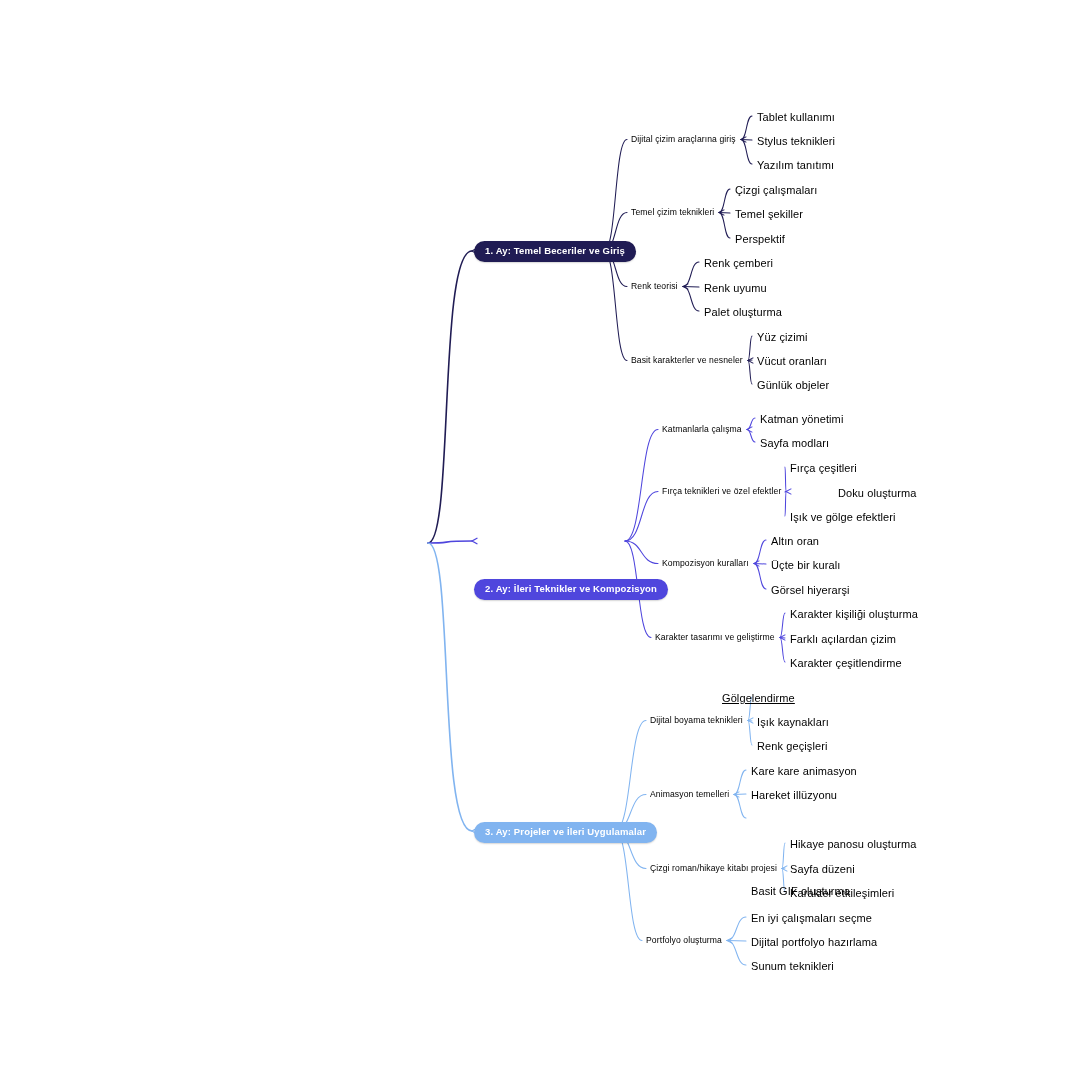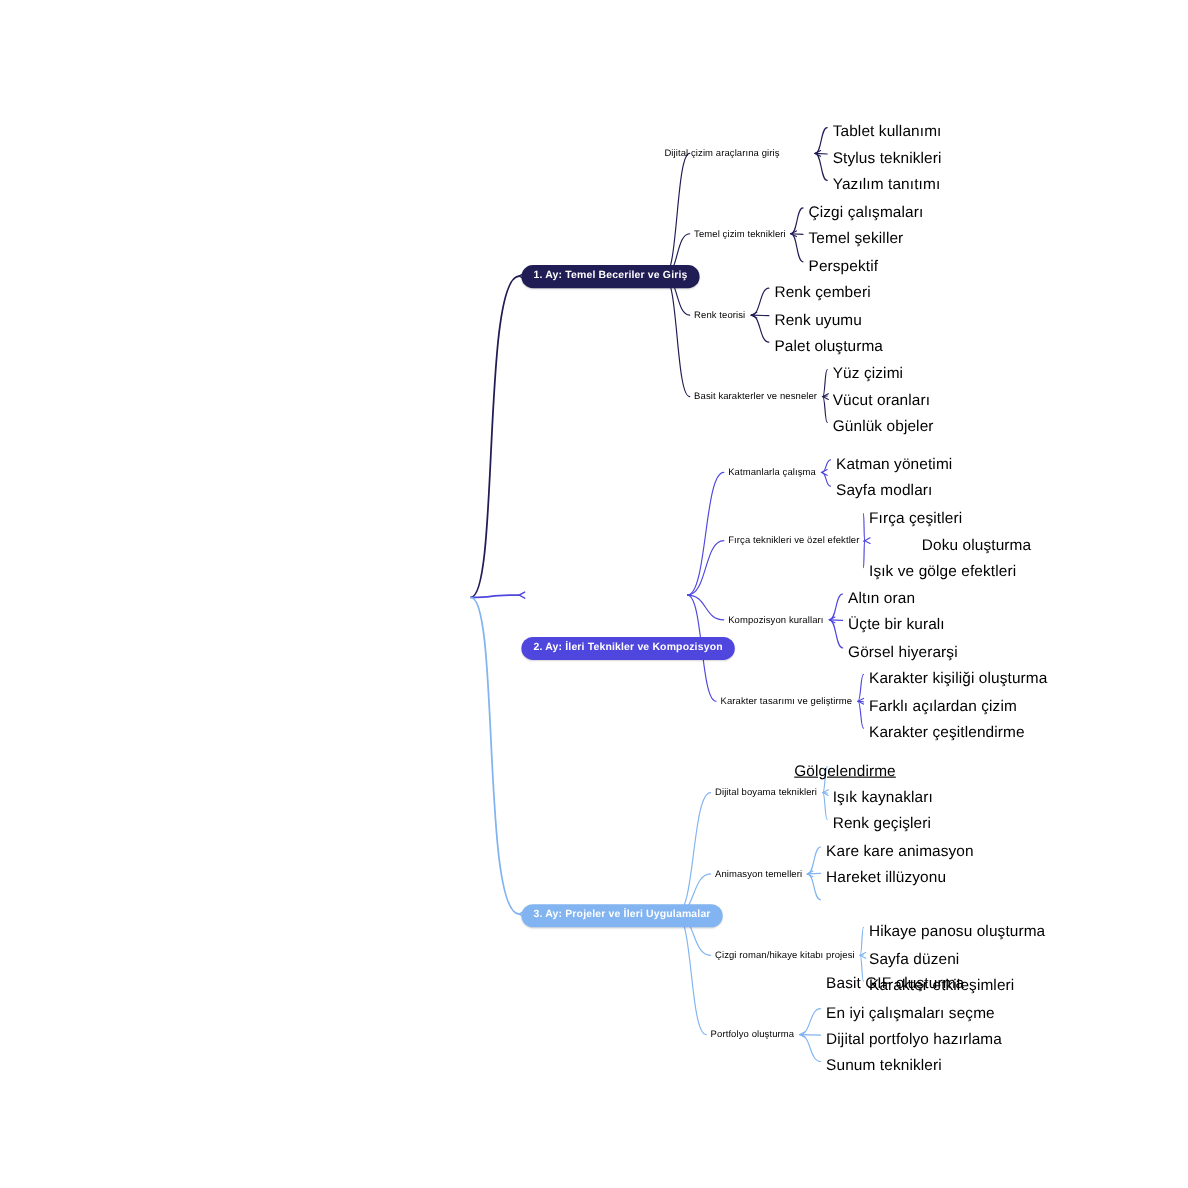--- a/index.html
+++ b/index.html
@@ -68,21 +68,21 @@
 
   
   .subtopic {
     font-size: 8.6px;
     letter-spacing: 0.1px;
     line-height: 1.2;
   }
 
   
   .leaf {
-    font-size: 14px;
+    font-size: 11px;
     letter-spacing: 0.1px;
     line-height: 1.2;
   }
 </style>
 </head>
 <body>
 
 <div id="canvas">
 
   <svg id="links" viewBox="0 0 1080 1080" xmlns="http://www.w3.org/2000/svg">
@@ -151,21 +151,21 @@
       <path d="M 727 940.5 C 737.45 940.5, 735.55 965, 746 965" fill="none" stroke="#81b4f0" stroke-width="1.05" stroke-linecap="round"></path>
       <path d="M 732 937.9 L 727 940.5 L 732 943.1" fill="none" stroke="#81b4f0" stroke-width="1.05" stroke-linecap="round"></path>
       <path d="M 477 828.2 L 472 831 L 477 833.8" fill="none" stroke="#81b4f0" stroke-width="1.3" stroke-linecap="round"></path>
     </svg>
 
 
   <div class="node branch-1" id="b1-pill" style="left:474px; top:241px;">
     <div class="branch-pill">1. Ay: Temel Beceriler ve Giriş</div>
   </div>
 
-  <div class="node branch-1 subtopic" style="left:604px; top:134px;">Dijital çizim araçlarına giriş</div>
+  <div class="node branch-1 subtopic" style="left:631px; top:134px;">Dijital çizim araçlarına giriş</div>
   <div class="node branch-1 leaf" style="left:757px; top:111px;">Tablet kullanımı</div>
   <div class="node branch-1 leaf" style="left:757px; top:135px;">Stylus teknikleri</div>
   <div class="node branch-1 leaf" style="left:757px; top:159px;">Yazılım tanıtımı</div>
 
   <div class="node branch-1 subtopic" style="left:631px; top:207px;">Temel çizim teknikleri</div>
   <div class="node branch-1 leaf" style="left:735px; top:184px;">Çizgi çalışmaları</div>
   <div class="node branch-1 leaf" style="left:735px; top:208px;">Temel şekiller</div>
   <div class="node branch-1 leaf" style="left:735px; top:233px;">Perspektif</div>
 
   <div class="node branch-1 subtopic" style="left:631px; top:281px;">Renk teorisi</div>

